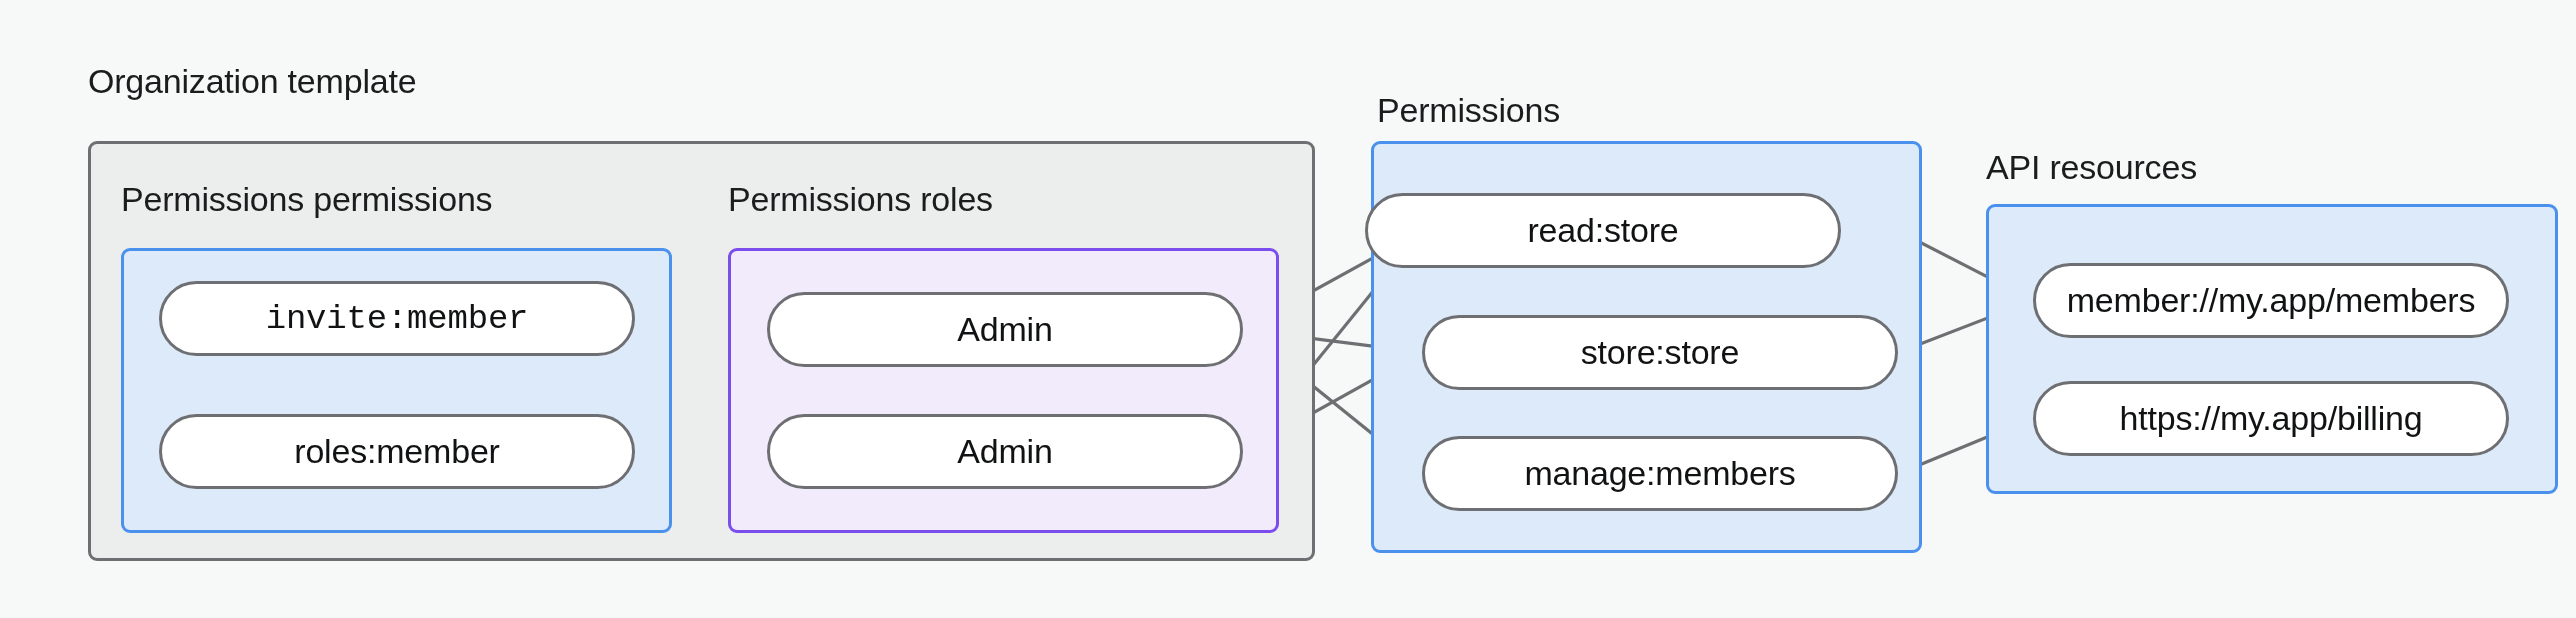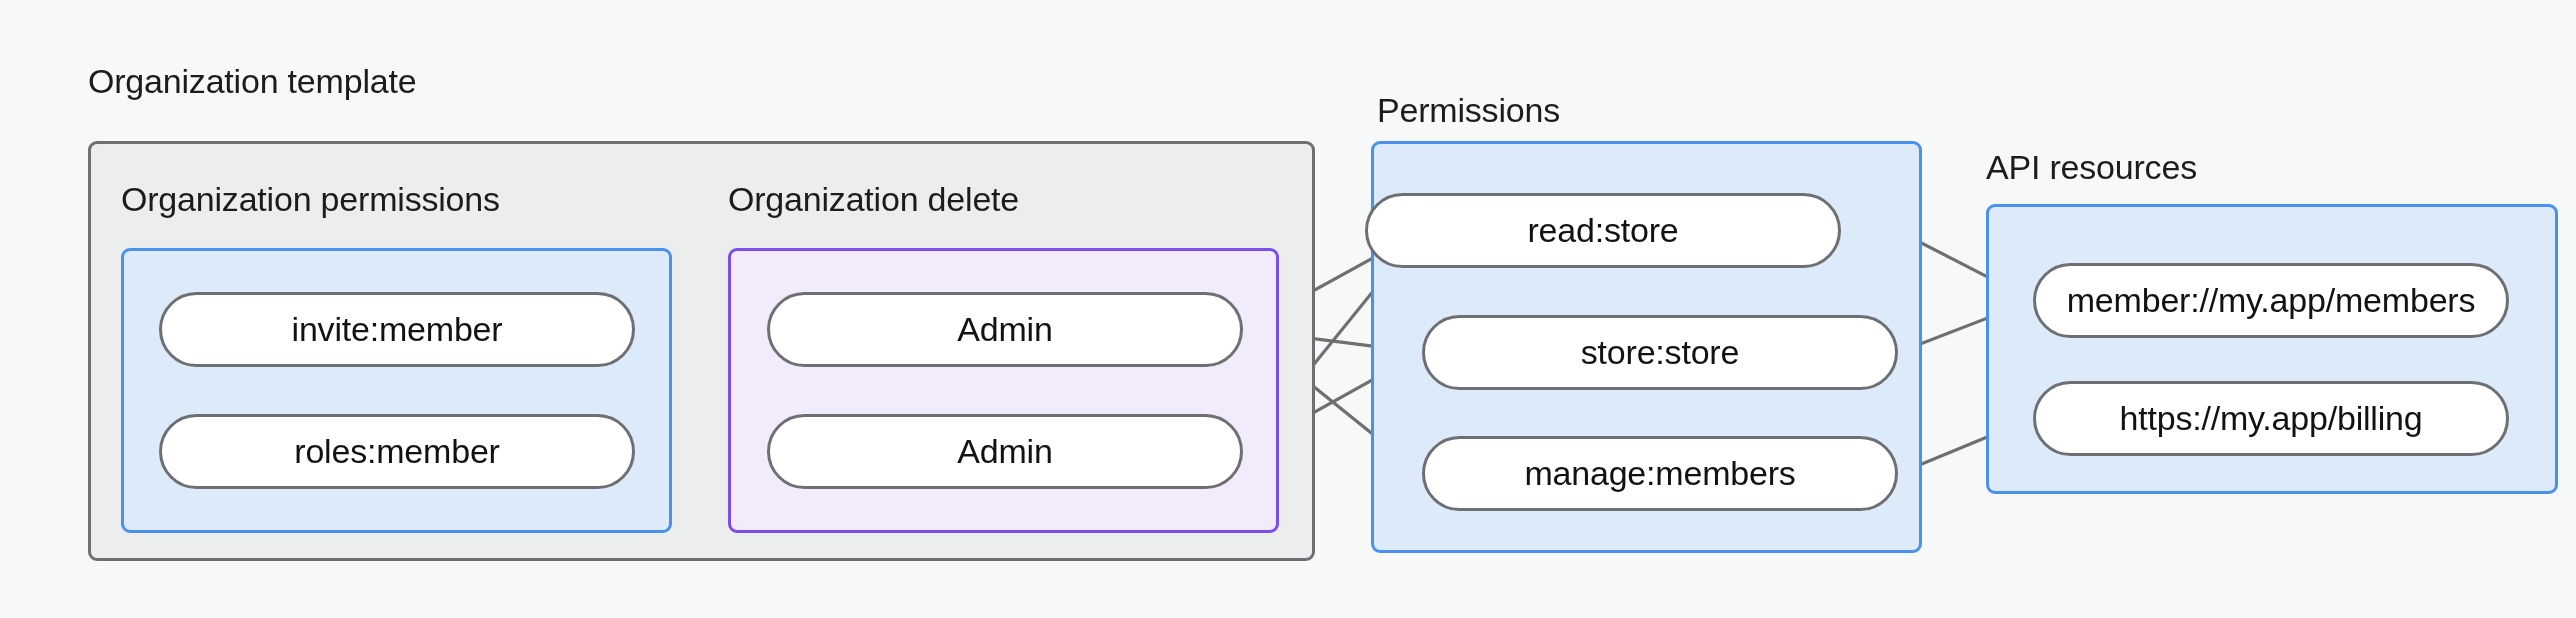--- a/index.html
+++ b/index.html
@@ -105,25 +105,25 @@
       <div class="box box-gray" style="left: 55px; top: 141px; width: 1227px; height: 420px;"></div>
       <div class="box box-blue" style="left: 1338px; top: 141px; width: 551px; height: 412px;"></div>
       <div class="box box-blue" style="left: 1953px; top: 204px; width: 572px; height: 290px;"></div>
       <div class="box box-blue" style="left: 88px; top: 248px; width: 551px; height: 285px;"></div>
       <div class="box box-purple" style="left: 695px; top: 248px; width: 551px; height: 285px;"></div>
     </div>
   <div id="labels">
       <div class="group-label" style="left: 55px; top: 62px;">Organization template</div>
       <div class="group-label" style="left: 1344px; top: 91px;">Permissions</div>
       <div class="group-label" style="left: 1953px; top: 148px;">API resources</div>
-      <div class="inner-label" style="left: 88px; top: 180px;">Organization permissions</div>
-      <div class="inner-label" style="left: 695px; top: 180px;">Organization delete</div>
+      <div class="inner-label" style="left: 88px; top: 180px;">Permissions permissions</div>
+      <div class="inner-label" style="left: 695px; top: 180px;">Permissions roles</div>
     </div>
   <div id="nodes">
-      <div class="pill" style="left: 126px; top: 292px; width: 476px; height: 75px;">invite:member</div>
+      <div class="pill" style="left: 126px; top: 281px; width: 476px; height: 75px; font-family: Liberation Mono, monospace;">invite:member</div>
       <div class="pill" style="left: 126px; top: 414px; width: 476px; height: 75px;">roles:member</div>
       <div class="pill" style="left: 734px; top: 292px; width: 476px; height: 75px;">Admin</div>
       <div class="pill" style="left: 734px; top: 414px; width: 476px; height: 75px;">Admin</div>
       <div class="pill" style="left: 1332px; top: 193px; width: 476px; height: 75px;">read:store</div>
       <div class="pill" style="left: 1389px; top: 315px; width: 476px; height: 75px;">store:store</div>
       <div class="pill" style="left: 1389px; top: 436px; width: 476px; height: 75px;">manage:members</div>
       <div class="pill" style="left: 2000px; top: 263px; width: 476px; height: 75px;">member://my.app/members</div>
       <div class="pill" style="left: 2000px; top: 381px; width: 476px; height: 75px;">https://my.app/billing</div>
     </div>
 </div>

